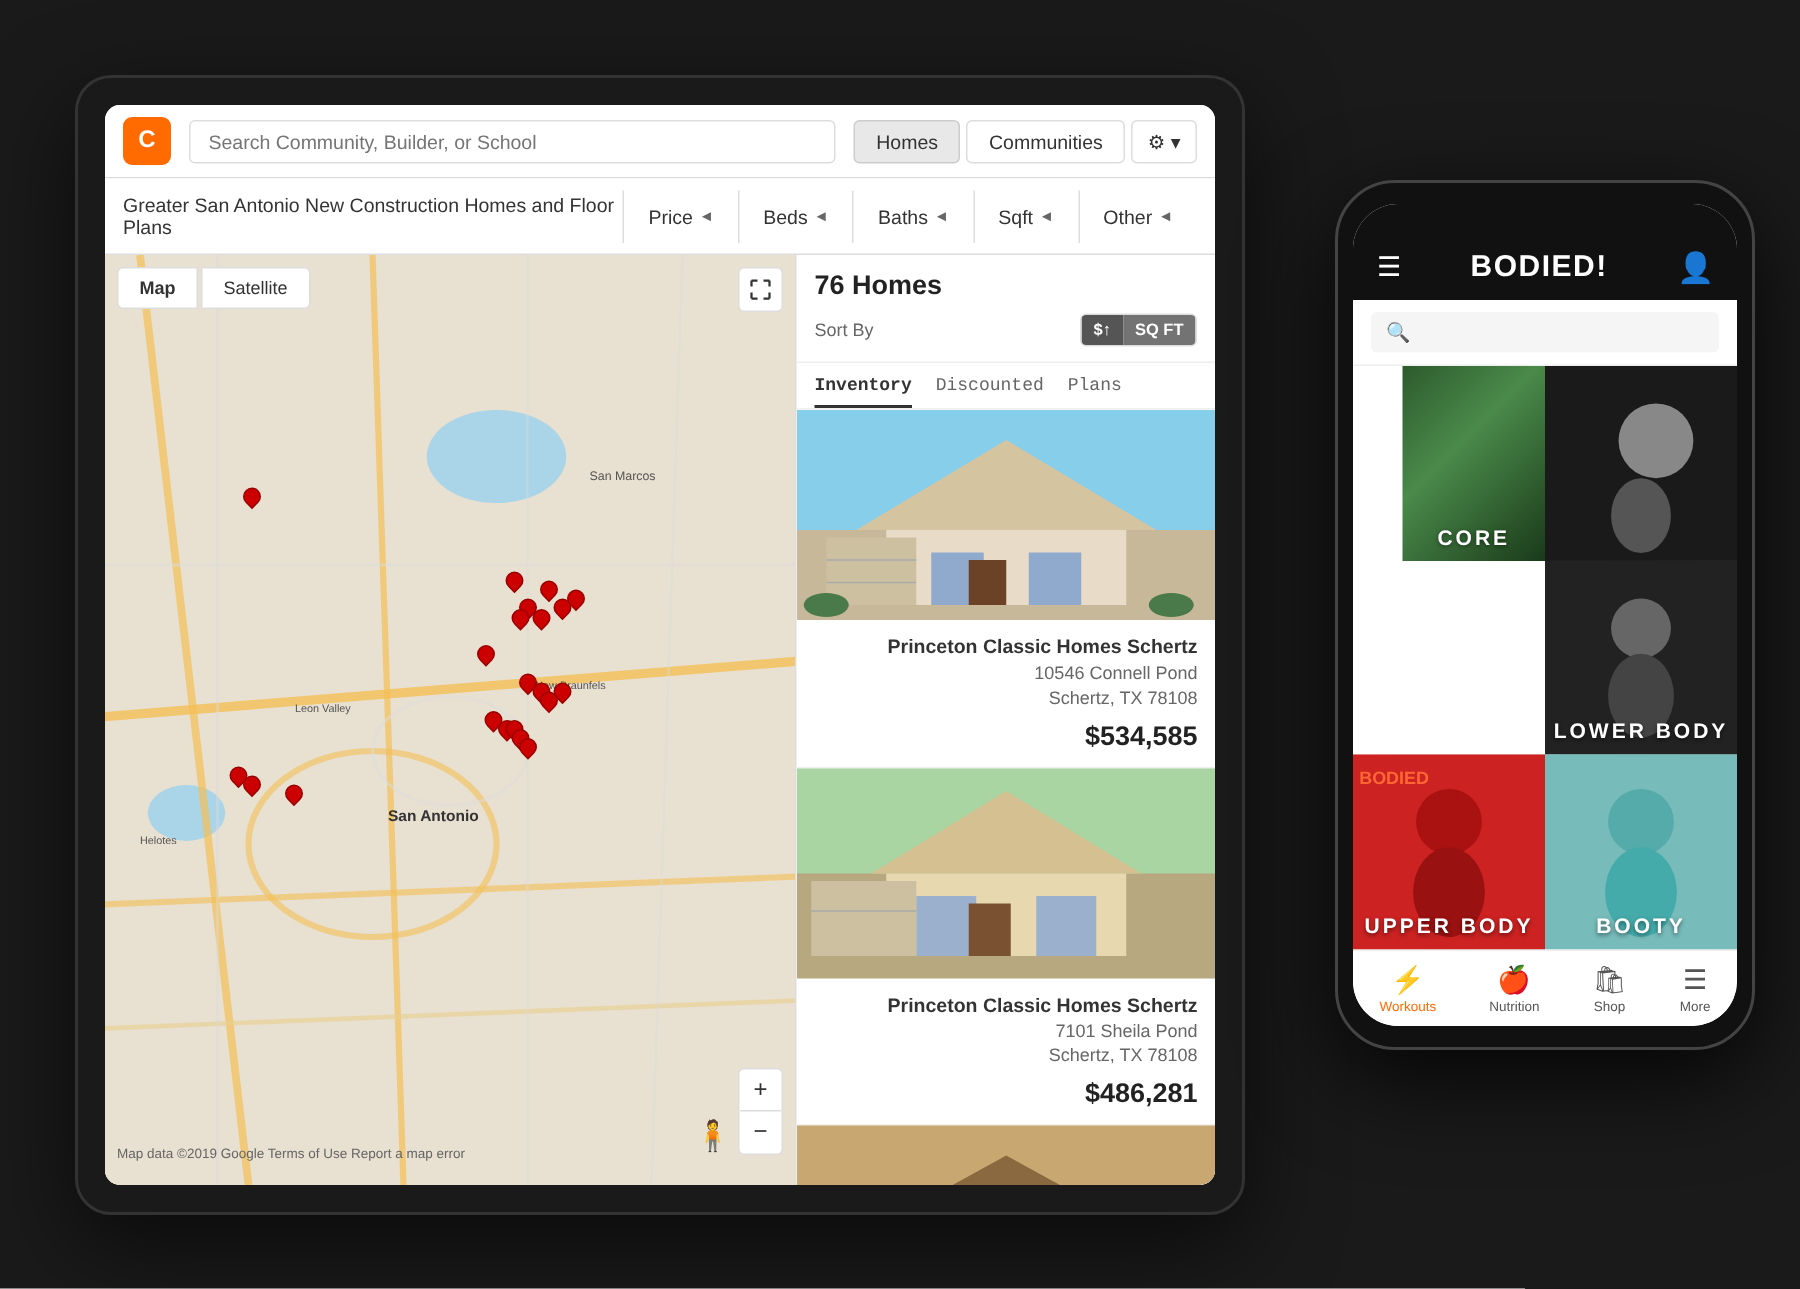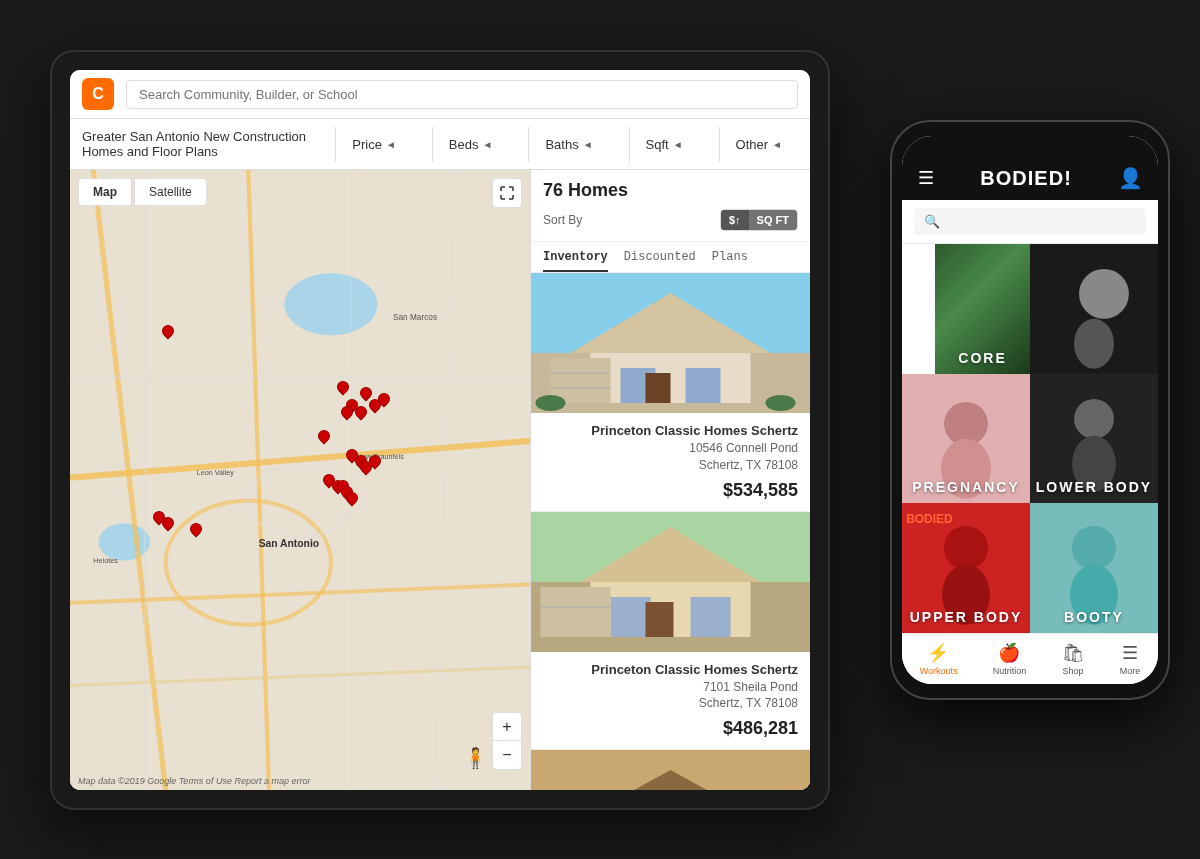--- a/index.html
+++ b/index.html
@@ -138,21 +138,20 @@
       padding: 10px 16px;
       font-size: 13px;
       border: none;
       border-left: 1px solid #ddd;
       background: #fff;
       cursor: pointer;
       color: #333;
       display: flex;
       align-items: center;
       gap: 4px;
-      margin-left: 20px;
     }
 
     .filter-btn:first-child {
       border-left: 1px solid #ddd;
     }
 
     .filter-arrow {
       font-size: 10px;
       color: #666;
     }
@@ -261,25 +260,24 @@
       position: absolute;
       bottom: 20px;
       right: 42px;
       z-index: 10;
       font-size: 20px;
     }
 
     
     .map-attribution {
       position: absolute;
-      bottom: 4px;
+      bottom: 16px;
       left: 8px;
       font-size: 9px;
       color: #666;
-      font-style: italic;
     }
 
     
     .map-pin {
       position: absolute;
       width: 12px;
       height: 12px;
       background: #cc0000;
       border-radius: 50% 50% 50% 0;
       transform: rotate(-45deg);
@@ -578,20 +576,25 @@
 <body>
 
 <div class="scene">
 
   <div class="tablet">
     <div class="tablet-screen">
 
       <div class="tablet-header">
         <div class="brand-icon">C</div>
         <input class="search-bar" type="text" placeholder="Search Community, Builder, or School" style="">
+        <div class="header-nav">
+          <button class="nav-btn active">Homes</button>
+          <button class="nav-btn">Communities</button>
+          <button class="settings-btn">⚙ ▾</button>
+        </div>
       </div>
 
       <div class="filter-bar">
         <div class="page-title-area">Greater San Antonio New Construction Homes and Floor Plans</div>
         <div class="filter-buttons">
           <button class="filter-btn">
             <span>Price</span>
             <span class="filter-arrow">◄</span>
           </button>
           <button class="filter-btn">
@@ -810,28 +813,20 @@
 
         <div class="grid-cell gc-top-right">
           
           <svg width="100%" height="100%" viewBox="0 0 140 130" preserveAspectRatio="xMidYMid slice">
             <rect width="140" height="130" fill="#1a1a1a"></rect>
             <circle cx="80" cy="50" r="25" fill="#888"></circle>
             <ellipse cx="70" cy="100" rx="20" ry="25" fill="#555"></ellipse>
           </svg>
         </div>
 
-        <div class="grid-cell gc-pregnancy">
-          <svg width="100%" height="100%" viewBox="0 0 140 130" preserveAspectRatio="xMidYMid slice">
-            <rect width="140" height="130" fill="#e0b0b0"></rect>
-            <circle cx="70" cy="50" r="22" fill="#c08080"></circle>
-            <ellipse cx="70" cy="95" rx="25" ry="30" fill="#d09090"></ellipse>
-          </svg>
-          <div class="grid-cell-label">PREGNANCY</div>
-        </div>
 
         <div class="grid-cell gc-lower">
           <svg width="100%" height="100%" viewBox="0 0 140 130" preserveAspectRatio="xMidYMid slice">
             <rect width="140" height="130" fill="#222"></rect>
             <circle cx="70" cy="45" r="20" fill="#666"></circle>
             <ellipse cx="70" cy="90" rx="22" ry="28" fill="#444"></ellipse>
           </svg>
           <div class="grid-cell-label">LOWER BODY</div>
         </div>
 

